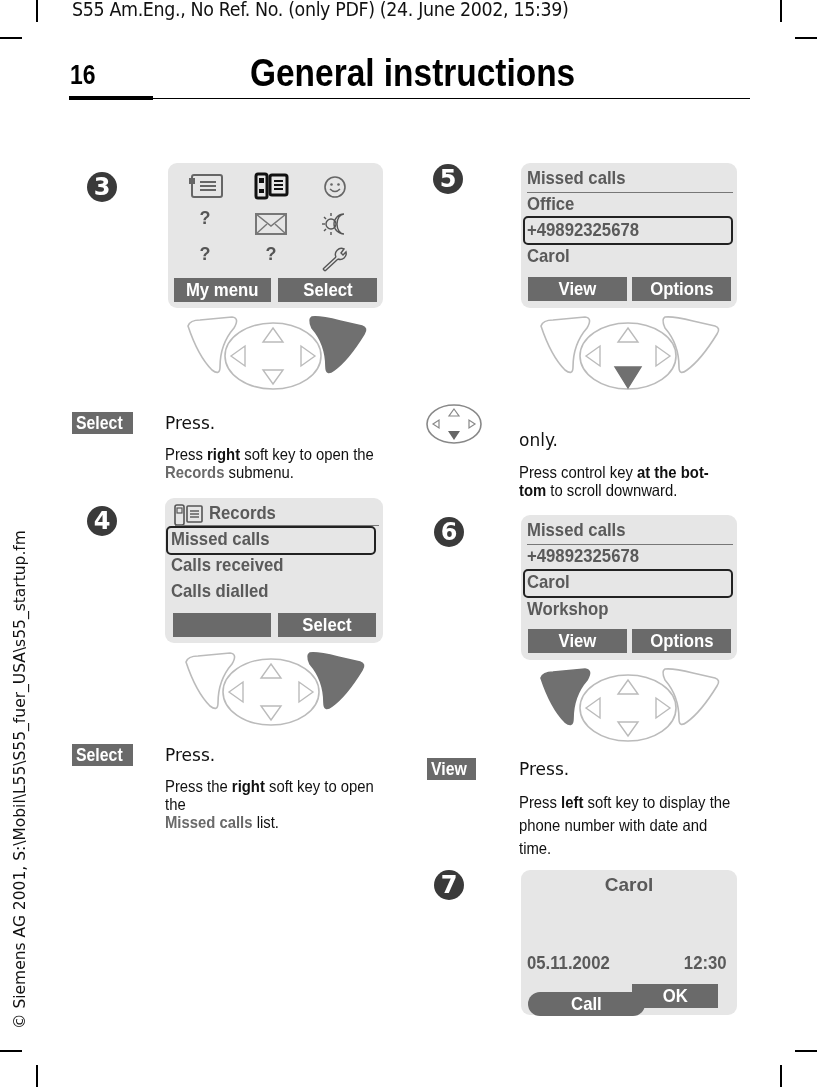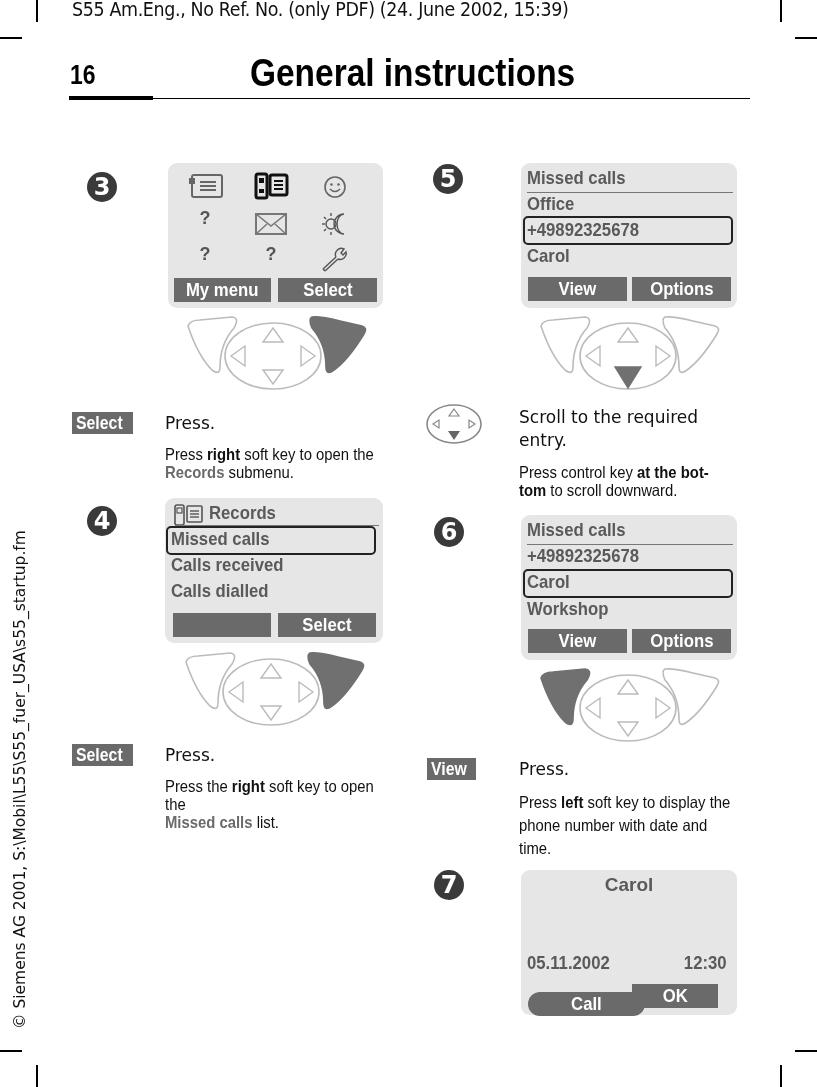--- a/index.html
+++ b/index.html
@@ -199,21 +199,21 @@
 <div class="abs" style="left:425px;top:403px;">
   <svg width="58" height="42" viewBox="0 0 58 42">
       <ellipse cx="29" cy="21" rx="27" ry="19" fill="#fff" stroke="#888" stroke-width="1.6"></ellipse>
       <path d="M29 6 L34 13 L24 13 Z" fill="none" stroke="#888" stroke-width="1.2"></path>
       <path d="M29 37 L35 28 L23 28 Z" fill="#666"></path>
       <path d="M8 21 L14 17 L14 25 Z" fill="none" stroke="#888" stroke-width="1.2"></path>
       <path d="M50 21 L44 17 L44 25 Z" fill="none" stroke="#888" stroke-width="1.2"></path>
     </svg>
 </div>
 <div class="instr-main" style="left:519px;top:406px;line-height:23px;">
-  <span>Scroll to the required</span><br><span>entry.</span>
+  <br><span>only.</span>
 </div>
 <div class="instr-sub" style="left:519px;top:463px;width:250px;">
   <span>Press control key </span><b>at the bot-</b><br><b>tom</b><span> to scroll downward.</span>
 </div>
 
 <div class="step-badge" style="left:434px;top:517px;">6</div>
 <div class="screen" style="left:521px;top:515px;width:216px;height:145px;">
   <div class="screen-line" style="top:2px;">Missed calls</div>
   <div class="abs" style="left:6px;right:4px;top:29px;height:1px;background:#777;"></div>
   <div class="hl" style="left:2px;top:54px;width:206px;height:25px;"></div>

